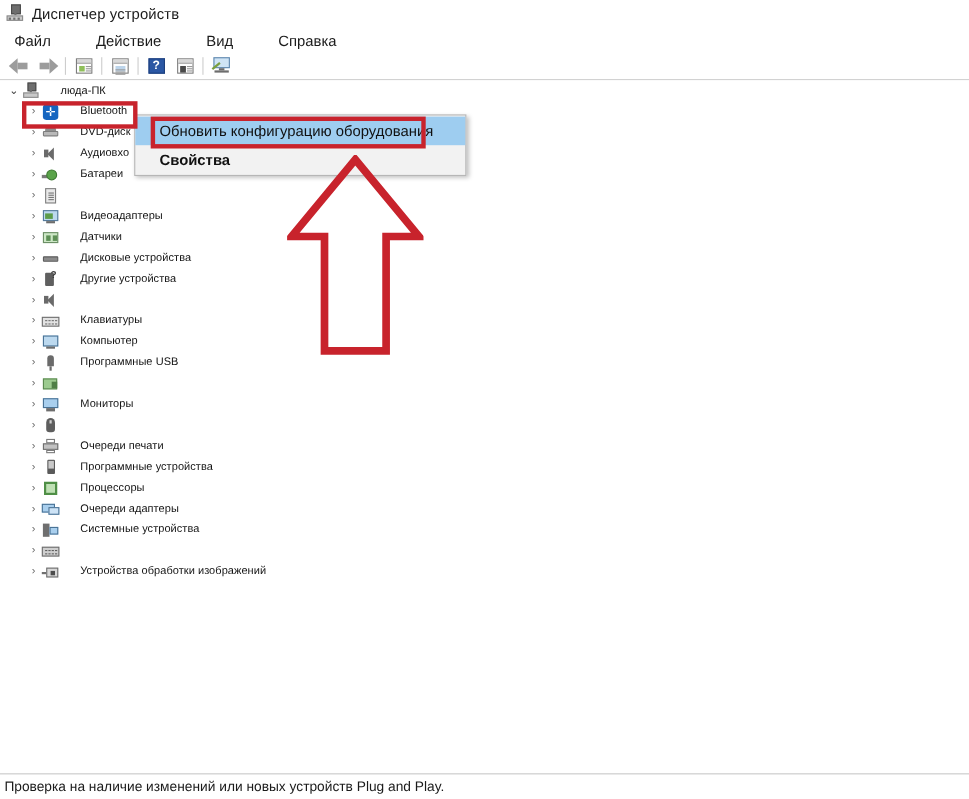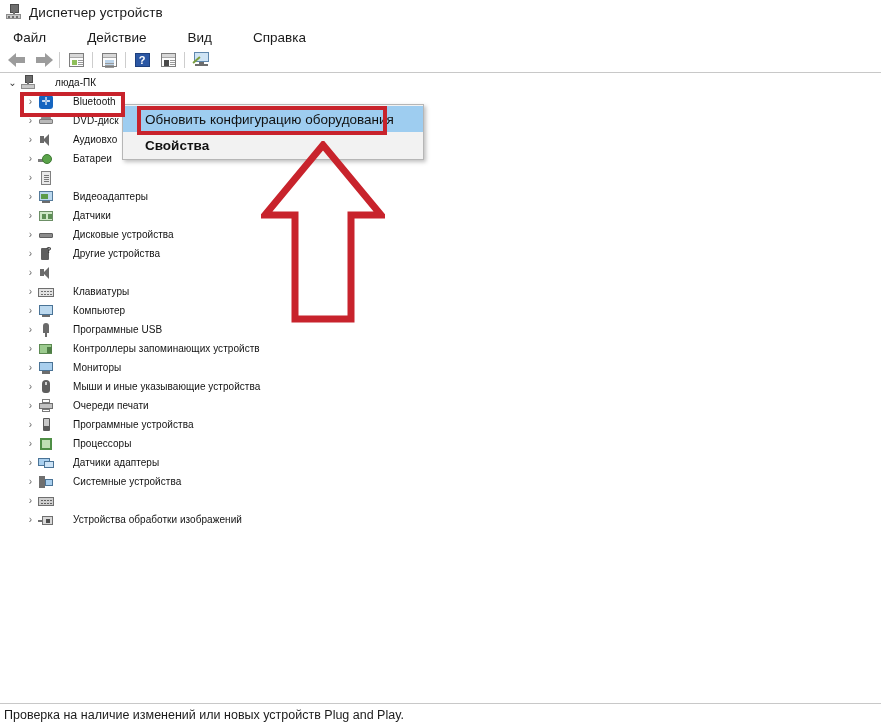--- a/index.html
+++ b/index.html
@@ -592,38 +592,36 @@
         <span class="tail"></span>
     </span>
     <span class="row-label">Программные USB</span>
   </div>
 
   <div class="tree-row child">
     <span class="chev">›</span>
     <span class="ico stor">
         <span class="ctl"></span>
       </span>
-    <span class="row-label">Контроллеры запоминающих устройств</span>
   </div>
 
   <div class="tree-row child">
     <span class="chev">›</span>
     <span class="ico mon">
       <span class="scr"></span>
         <span class="foot"></span>
     </span>
     <span class="row-label">Мониторы</span>
   </div>
 
   <div class="tree-row child">
     <span class="chev">›</span>
     <span class="ico mouse">
         <span class="m"></span>
       </span>
-    <span class="row-label">Мыши и иные указывающие устройства</span>
   </div>
 
   <div class="tree-row child">
     <span class="chev">›</span>
     <span class="ico print">
       <span class="paper"></span>
         <span class="body"></span>
         <span class="out"></span>
     </span>
     <span class="row-label">Очереди печати</span>
@@ -644,21 +642,21 @@
       </span>
     <span class="row-label">Процессоры</span>
   </div>
 
   <div class="tree-row child">
     <span class="chev">›</span>
     <span class="ico net">
       <span class="scr"></span>
         <span class="scr2"></span>
     </span>
-    <span class="row-label">Датчики адаптеры</span>
+    <span class="row-label">Очереди адаптеры</span>
   </div>
 
   <div class="tree-row child">
     <span class="chev">›</span>
     <span class="ico sys">
       <span class="tower"></span>
         <span class="scr"></span>
     </span>
     <span class="row-label">Системные устройства</span>
   </div>

